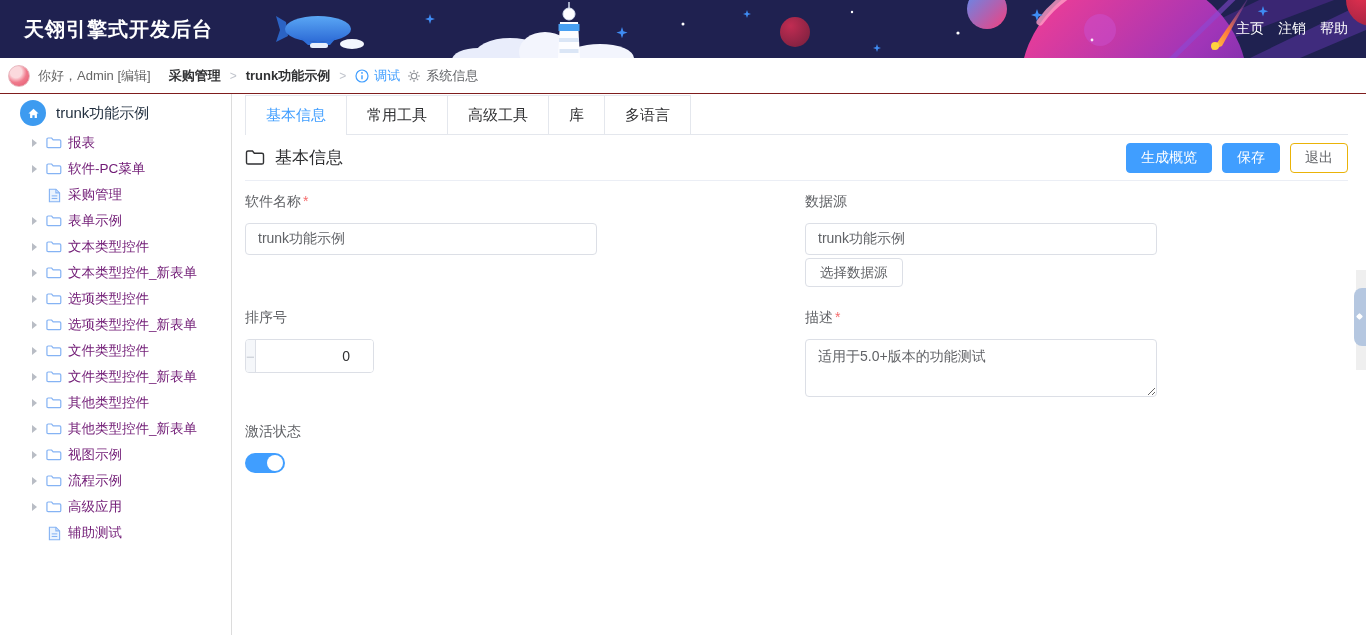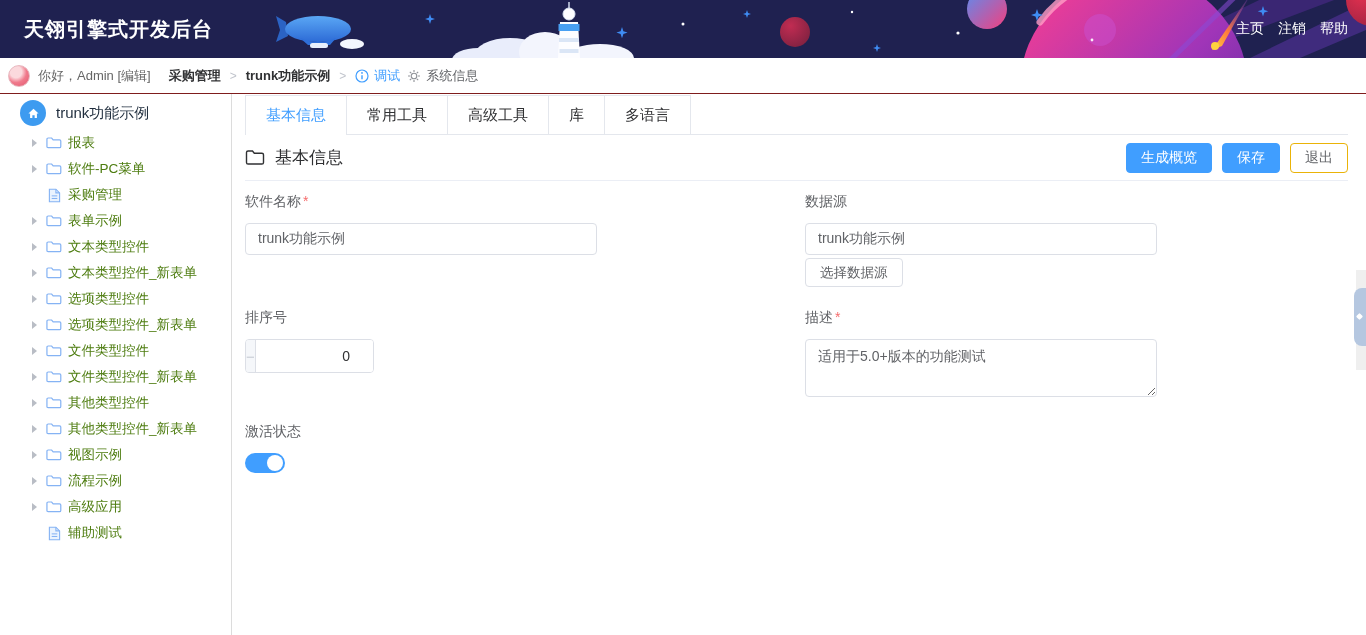--- a/index.html
+++ b/index.html
@@ -38,21 +38,21 @@
   .root-item { display:flex; align-items:center; gap:10px; padding-left:20px; height:26px; margin-bottom:2px; cursor:pointer; }
   .root-badge { width:26px; height:26px; border-radius:50%; background:#3d9bf0;
     display:flex; align-items:center; justify-content:center; flex:0 0 auto; }
   .root-label { font-size:15px; color:#1f2d3d; }
   .tree { padding-top:2px; }
   .tree-item { height:26px; display:flex; align-items:center; padding-left:32px; cursor:pointer; }
   .arrow { width:14px; display:inline-flex; align-items:center; }
   .arrow.caret::before { content:''; border-left:5px solid #b9bdc5;
     border-top:4px solid transparent; border-bottom:4px solid transparent; }
   .ticon { width:16px; height:16px; display:inline-flex; align-items:center; justify-content:center; margin-right:6px; }
-  .tlabel { font-size:13.5px; color:#4d7c0f; }
+  .tlabel { font-size:13.5px; color:#701a75; }
 
   
   .main { flex:1; padding:0 18px 0 13px; position:relative; }
   .tab-bar { display:flex; height:40px; border-bottom:1px solid #e4e7ed; margin-top:1px; }
   .tab { padding:0 20px; line-height:38px; font-size:15px; color:#303133; cursor:pointer;
     border-top:1px solid #e4e7ed; border-right:1px solid #e4e7ed; background:#fff; position:relative; }
   .tab:first-child { border-left:1px solid #e4e7ed; }
   .tab.active { color:#409eff; }
   .tab.active::after { content:''; position:absolute; left:0; right:0; bottom:-1px; height:1px; background:#fff; }
 

